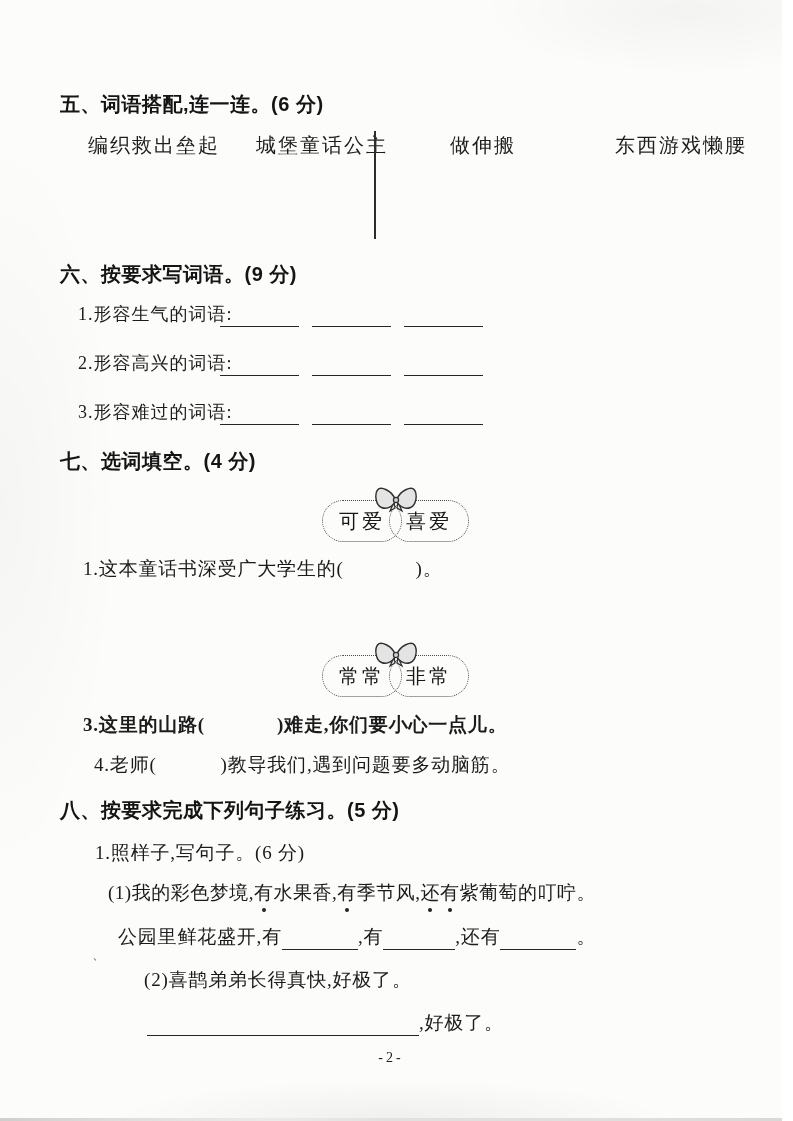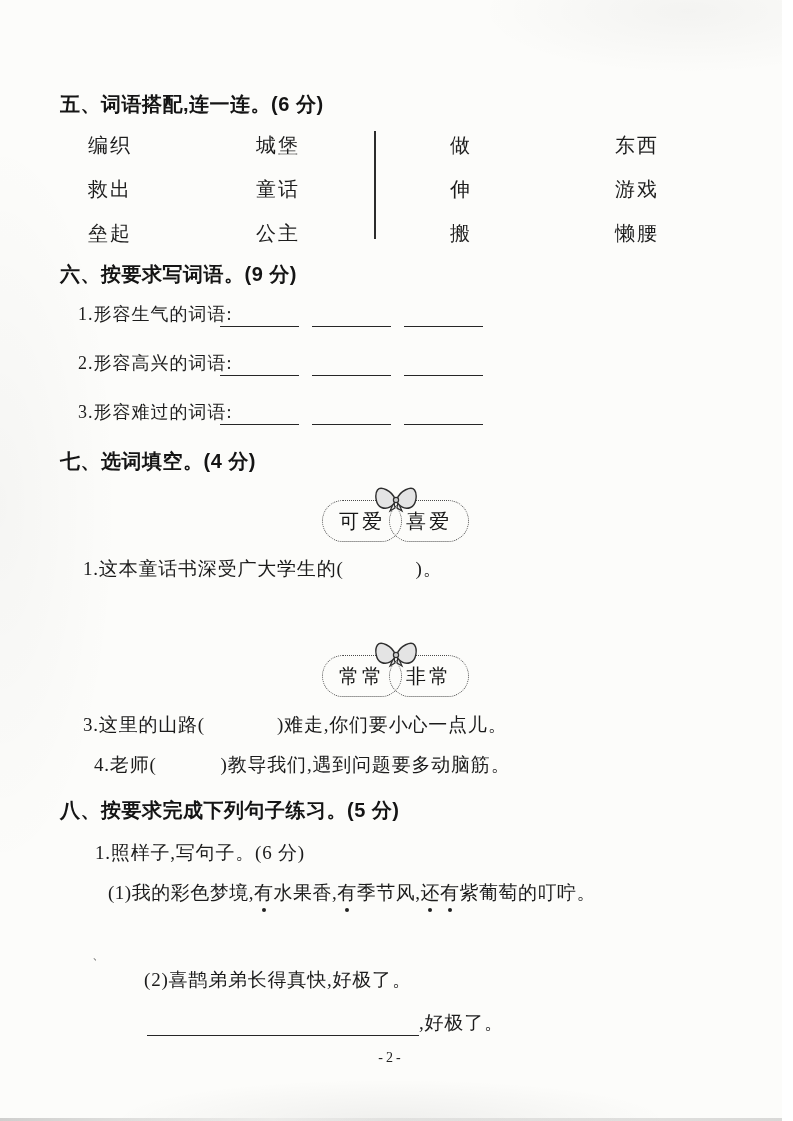--- a/index.html
+++ b/index.html
@@ -23,21 +23,21 @@
   }
   .abs { position:absolute; }
   .heading {
     font-family:"Liberation Sans","DejaVu Sans",sans-serif;
     font-weight:700; font-size:20px; letter-spacing:0.5px; color:#141414;
     white-space:nowrap;
   }
   .bodytxt { font-size:19px; letter-spacing:0.8px; line-height:26px; white-space:nowrap; color:#1b1b1b; }
 
   
-  .match-col { position:absolute; top:134px; display:flex; flex-direction:column; }
+  .match-col { position:absolute; top:134px; display:flex; flex-direction:row; }
   .match-word { font-size:20px; letter-spacing:2px; line-height:23px; margin-bottom:21px; white-space:nowrap; }
   .v-divider { position:absolute; left:374px; top:131px; width:2px; height:108px; background:#2c2c2c; }
 
   
   .s6-row { position:absolute; left:78px; font-size:18px; letter-spacing:1px; line-height:26px; white-space:nowrap; }
   .s6-label { display:inline-block; width:142px; }
   .blank {
     display:inline-block; width:79px; height:24px; margin-left:13px;
     border-bottom:1.6px solid #262626; vertical-align:bottom;
   }
@@ -154,33 +154,36 @@
     <div class="pills">
       <div class="pill">
           <span>常常</span>
         </div>
       <div class="pill right">
           <span>非常</span>
         </div>
     </div>
   </div>
 
-  <div class="abs bodytxt" style="left:83px; top:712px;">
+  <div class="abs bodytxt" style="left:83px; top:712px;font-weight:bold;">
     <span>3.这里的山路(</span><span class="paren-gap g72"></span><span>)难走,你们要小心一点儿。</span>
   </div>
   <div class="abs bodytxt" style="left:94px; top:752px;">
     <span>4.老师(</span><span class="paren-gap g64"></span><span>)教导我们,遇到问题要多动脑筋。</span>
   </div>
 
   <div class="abs heading" style="left:60px; top:797px;">八、按要求完成下列句子练习。(5 分)</div>
 
   <div class="abs bodytxt" style="left:95px; top:840px;">1.照样子,写句子。(6 分)</div>
 
   <div class="abs bodytxt" style="left:108px; top:880px; letter-spacing:0.5px;">(1)我的彩色梦境,<span class="emph">有</span>水果香,<span class="emph">有</span>季节风,<span class="emph">还</span><span class="emph">有</span>紫葡萄的叮咛。</div>
 
+  <div class="abs bodytxt" style="left:118px; top:924px;">
+    <span>公园里鲜花盛开,有</span><span class="u-blank w76"></span><span>,有</span><span class="u-blank w72"></span><span>,还有</span><span class="u-blank w76"></span><span>。</span>
+  </div>
 
   <div class="stray">、</div>
 
   <div class="abs bodytxt" style="left:108px; top:967px;margin-left:36px;">(2)喜鹊弟弟长得真快,好极了。</div>
 
   <div class="abs bodytxt" style="left:147px; top:1010px;">
     <span class="u-blank w272"></span><span>,好极了。</span>
   </div>
 
   <div class="page-num">-2-</div>

